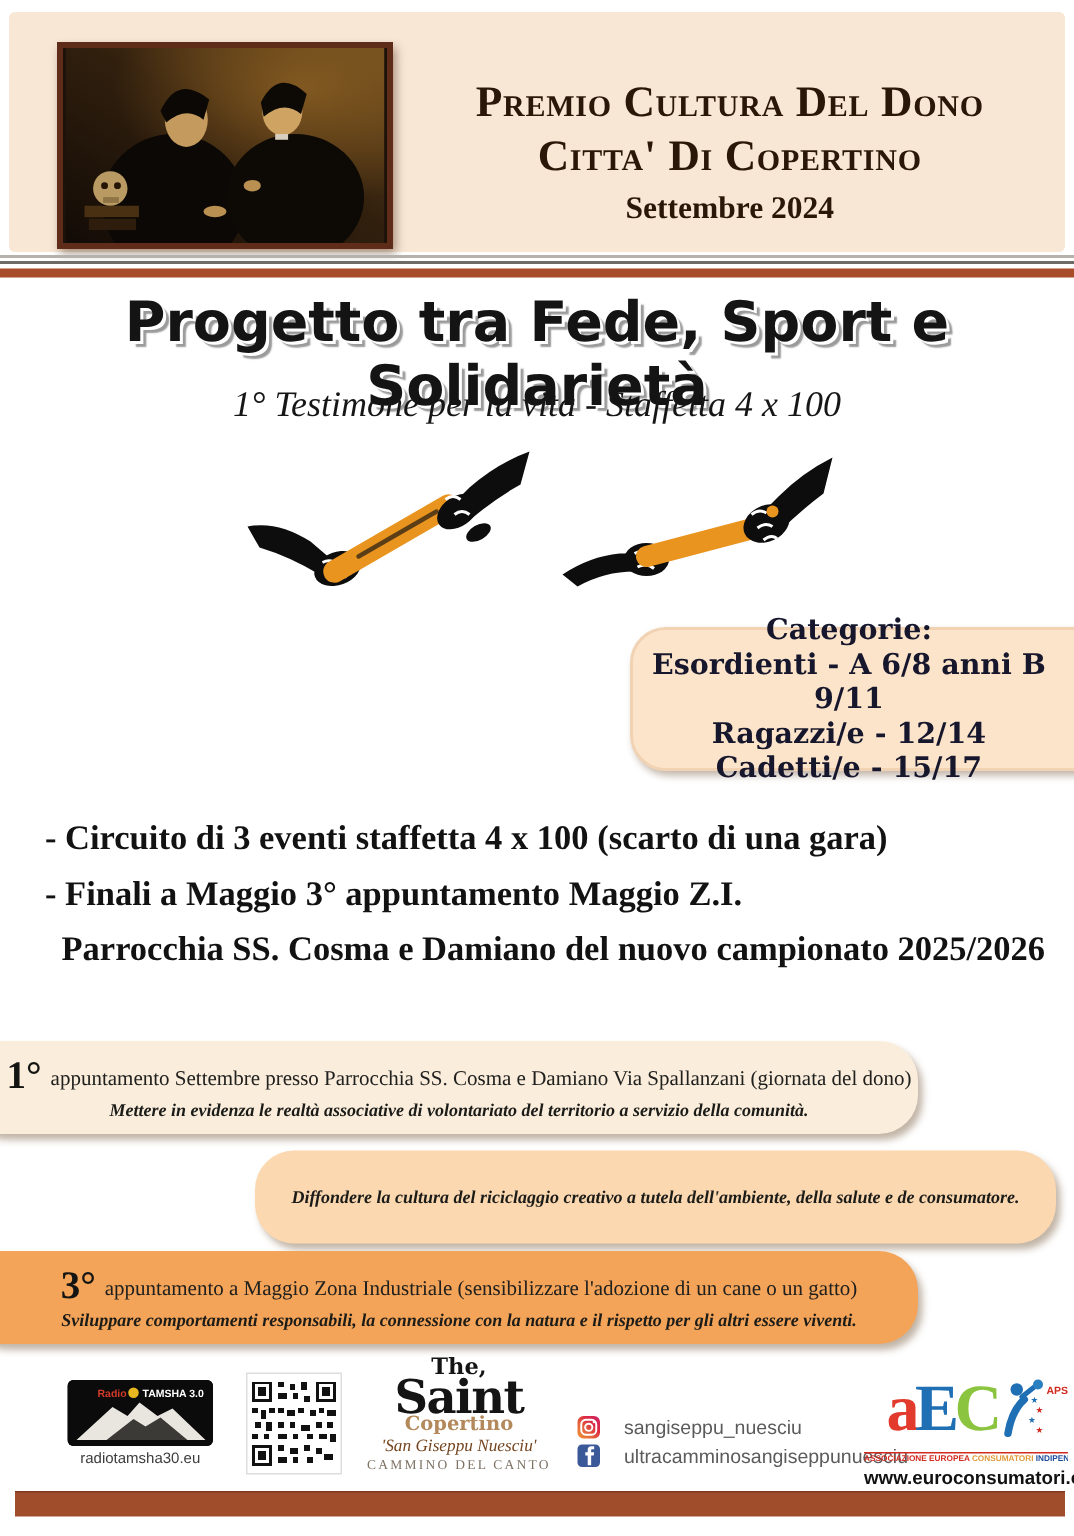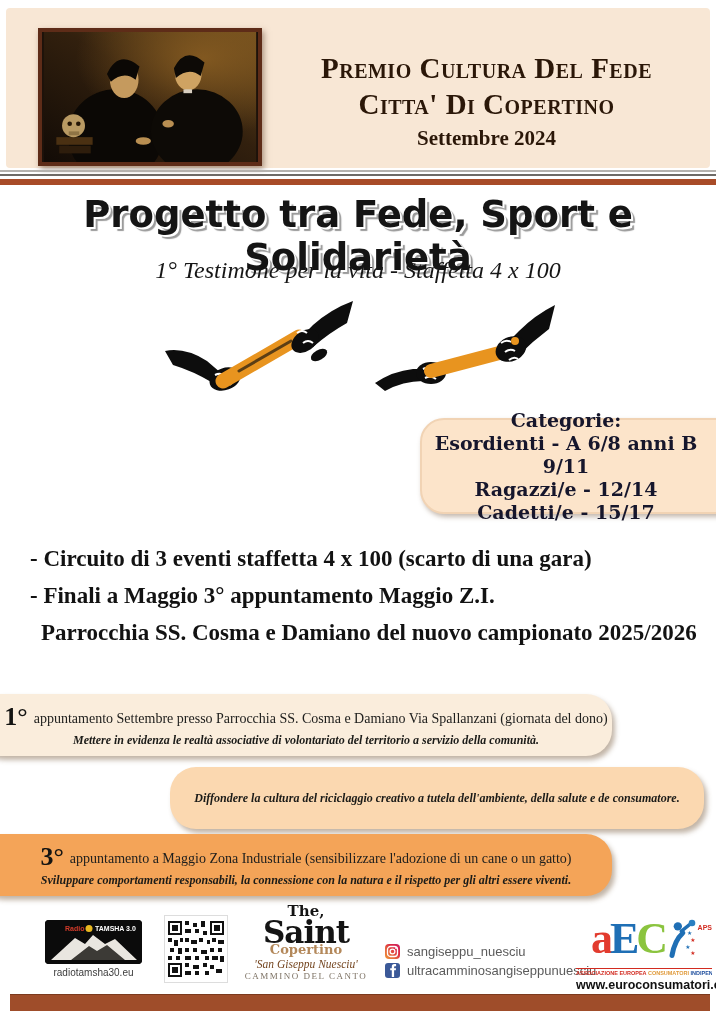--- a/index.html
+++ b/index.html
@@ -79,21 +79,21 @@
   .saint-the   { font-family:"DejaVu Serif", serif; font-weight:900; font-size:15px; line-height:14px; }
   .saint-name  { font-family:"DejaVu Serif", serif; font-weight:900; font-size:31px; line-height:28px;
                  letter-spacing:-1px; }
   .saint-city  { font-family:"DejaVu Serif", serif; font-weight:700; font-size:13px; color:#b3885a;
                  margin-top:-4px; }
   .saint-script{ font-style:italic; font-size:11.5px; color:#74451f; margin-top:1px; white-space:nowrap; }
   .saint-tag   { font-size:9px; letter-spacing:1.5px; color:#7d7264; margin-top:1px; }
 
   .social-block { position:absolute; left:385px; top:944px; font-family:"Liberation Sans", sans-serif;
                   font-size:13px; color:#5b5b5b; }
-  .social-row { display:flex; align-items:center; gap:7px; margin-bottom:4px; }
+  .social-row { display:flex; align-items:center; gap:16px; margin-bottom:4px; }
   .ig-icon { width:15px; height:15px; border-radius:4px; flex:0 0 auto;
              background:linear-gradient(45deg,#f09433,#e6683c,#dc2743,#cc2366); }
   .ig-icon svg, .fb-icon svg { display:block; width:15px; height:15px; }
   .fb-icon { width:15px; height:15px; border-radius:3px; background:#3b5998; flex:0 0 auto; }
 
   .aeci-block { position:absolute; left:576px; top:916px; width:136px; text-align:center; }
   .aeci-top { display:flex; align-items:flex-start; justify-content:center; position:relative; height:50px; }
   .aeci-letters { font-family:Liberation Serif, serif; font-weight:800; font-size:44px;
                   line-height:46px; letter-spacing:-3px; }
   .aeci-a { color:#e23b2e; } .aeci-e { color:#1f6fb5; } .aeci-c { color:#8bc43f; }
@@ -145,21 +145,21 @@
 
         <rect x="13" y="110" width="38" height="8" fill="#4a3012"></rect>
         <rect x="16" y="119" width="33" height="8" fill="#2e1d0c"></rect>
         <circle cx="31" cy="98" r="12" fill="#b99a63"></circle>
         <circle cx="27" cy="96" r="2.4" fill="#241505"></circle>
         <circle cx="36" cy="96" r="2.4" fill="#241505"></circle>
         <rect x="26" y="104" width="11" height="4" fill="#8f7445"></rect>
       </svg>
     </div>
     <div class="header-titles">
-      <div class="htitle">Premio Cultura Del Fede</div>
+      <div class="htitle">Premio Cultura Del Dono</div>
       <div class="htitle">Citta' Di Copertino</div>
       <div class="hdate">Settembre 2024</div>
     </div>
   </div>
 
   <div class="div-gray"></div>
   <div class="div-red"></div>
 
   <div class="main-title">Progetto tra Fede, Sport e Solidarietà</div>
   <div class="sub-title">1° Testimone per la vita - Staffetta 4 x 100</div>

